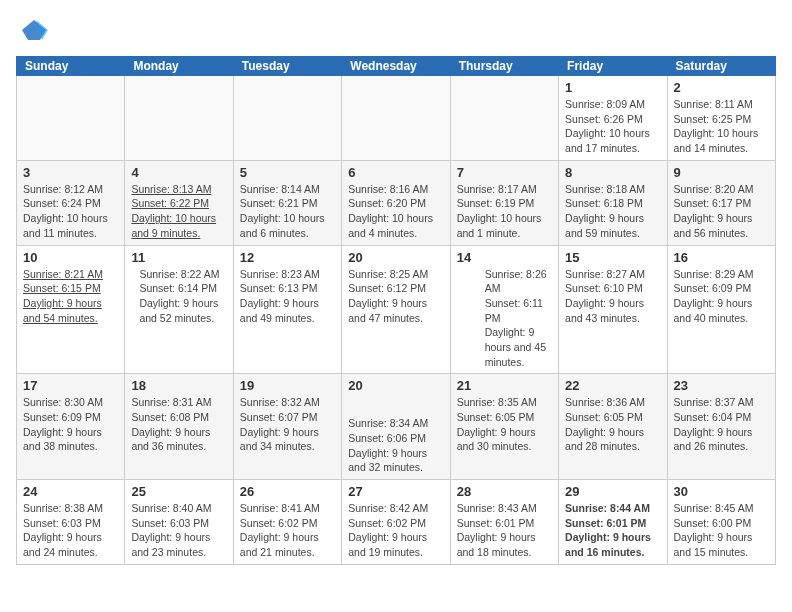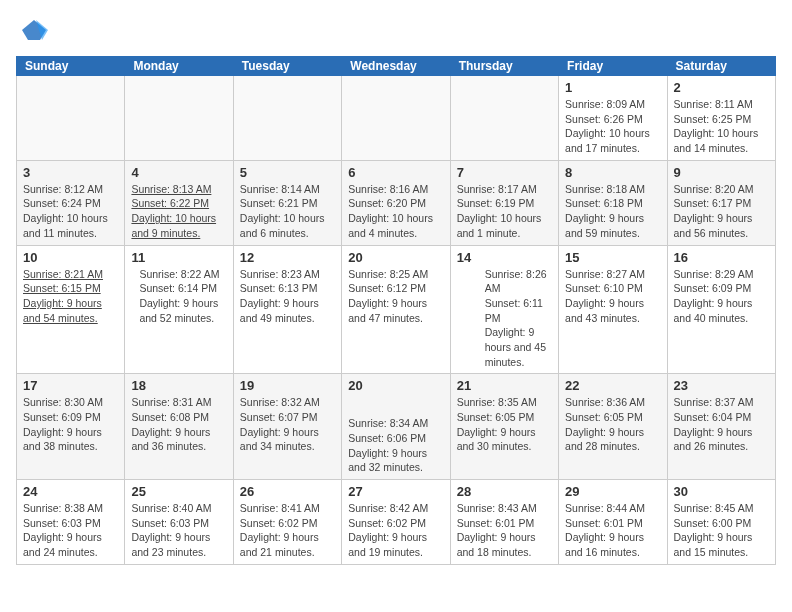--- a/index.html
+++ b/index.html
@@ -302,21 +302,21 @@
 Daylight: 9 hours and 19 minutes.</div>
         </td>
         <td>
           <span class="day-num">28</span>
           <div class="day-info" style="white-space: pre-line;">Sunrise: 8:43 AM
 Sunset: 6:01 PM
 Daylight: 9 hours and 18 minutes.</div>
         </td>
         <td>
           <span class="day-num">29</span>
-          <div class="day-info" style="white-space: pre-line;">Sunrise: 8:44 AM
+          <div class="day-info" style="white-space: pre-line; font-weight: bold;">Sunrise: 8:44 AM
 Sunset: 6:01 PM
 Daylight: 9 hours and 16 minutes.</div>
         </td>
         <td>
           <span class="day-num">30</span>
           <div class="day-info" style="white-space: pre-line;">Sunrise: 8:45 AM
 Sunset: 6:00 PM
 Daylight: 9 hours and 15 minutes.</div>
         </td>
       </tr>

